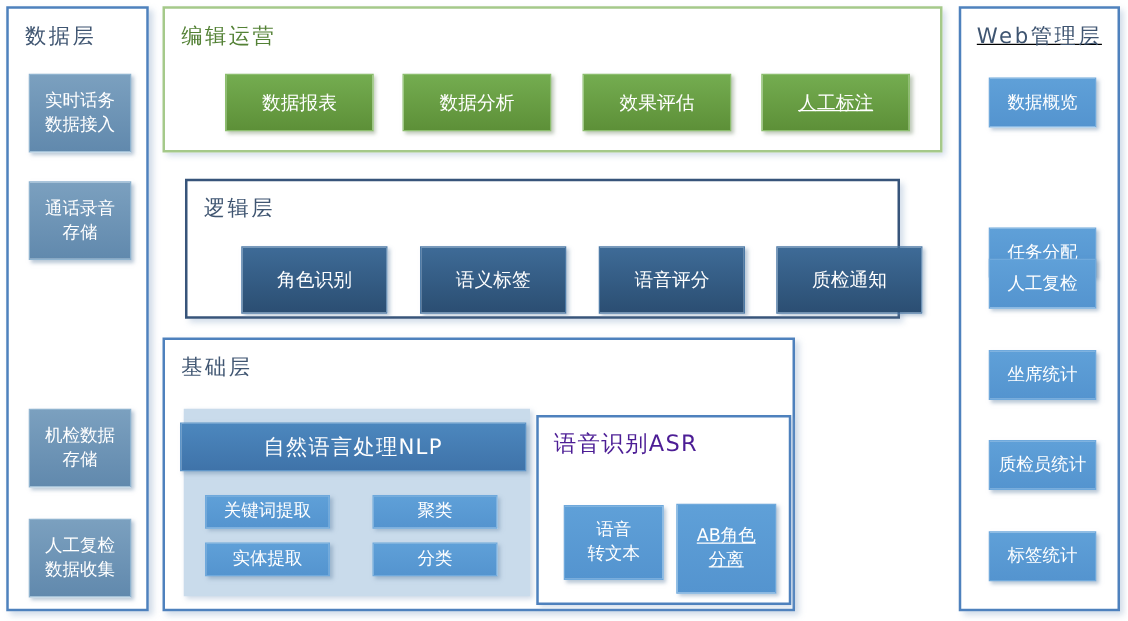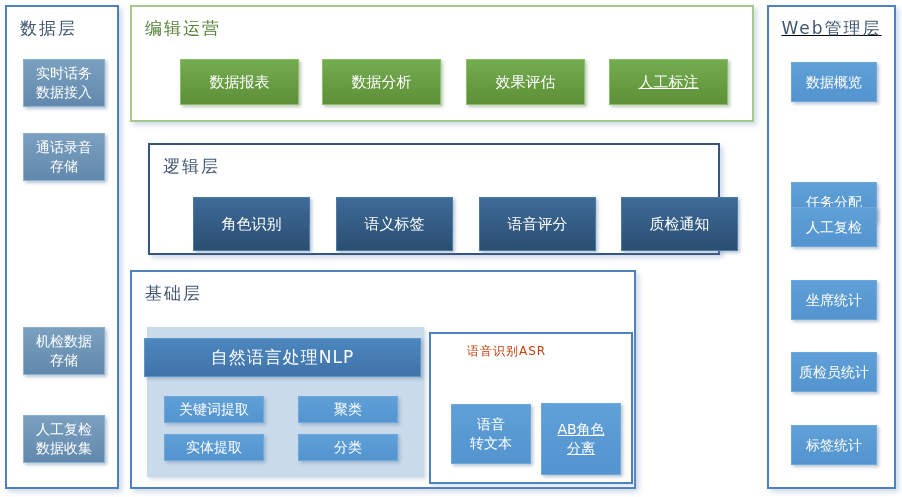--- a/index.html
+++ b/index.html
@@ -33,41 +33,41 @@
   .node {
     position:absolute; display:flex; flex-direction:column; align-items:center;
     justify-content:center; text-align:center; color:#ffffff; line-height:1.35;
     box-shadow:2px 2px 3px rgba(115,145,175,.5);
   }
   .node span { display:block; }
 
   .steel {
     background:linear-gradient(#7BA0BF,#6189AD);
     border:1px solid #8FB3CF; font-size:14px;
-    left:16px; width:82px; height:48px;
+    left:16px; width:82px; height:63px;
   }
   .green {
     background:linear-gradient(#74AC50,#5D9038);
     border:1px solid #8CBE6E; font-size:15px;
     top:52px; width:119px; height:46px;
     box-shadow:2px 2px 3px rgba(130,150,120,.5);
   }
   .dark {
     background:linear-gradient(#3E6B97,#2B4E72);
     border:1px solid #4D7AA6; font-size:15px;
     top:52px; width:117px; height:54px;
   }
   .mid {
     background:linear-gradient(#5FA0D8,#5494CF);
     border:1px solid #6FA9DC; font-size:14px;
   }
 
   
   #sec-data .n1 { top:52px; }
-  #sec-data .n2 { top:126px; }
+  #sec-data .n2 { top:138px; }
   #sec-data .n3 { top:233px; }
   #sec-data .n4 { top:320px; }
   #sec-data .n5 { top:408px; }
 
   
   #sec-edit .n1 { left:48px; }
   #sec-edit .n2 { left:190px; }
   #sec-edit .n3 { left:334px; }
   #sec-edit .n4 { left:477px;text-decoration:underline; }
 
@@ -93,21 +93,21 @@
   #sec-base .nk1 { left:32px;  top:124px; }
   #sec-base .nk2 { left:166px; top:124px; }
   #sec-base .nk3 { left:32px;  top:162px; }
   #sec-base .nk4 { left:166px; top:162px; }
 
   .asr-box {
     position:absolute; left:297px; top:60px; width:204px; height:152px;
     background:#ffffff; border:2px solid #4E81BD;
     box-shadow:2px 2px 4px rgba(150,175,205,.4);
   }
-  .asr-title { font-size:12px; color:#c2410c; padding:9px 0 0 12px; letter-spacing:1px;margin-left:24px; }
+  .asr-title { font-size:18px; color:#4c1d95; padding:9px 0 0 12px; letter-spacing:1px; }
   .asr-box .a1 { left:20px;  top:70px; width:80px; height:60px; }
   .asr-box .a2 { left:110px; top:69px; width:80px; height:72px;text-decoration:underline; }
 
   
   #sec-group .node { left:14px; width:80px; height:33px; }
   #sec-group .g1 { top:67px; }
   #sec-group .g2 { top:113px; }
   #sec-group .g3 { top:159px; }
 
   

